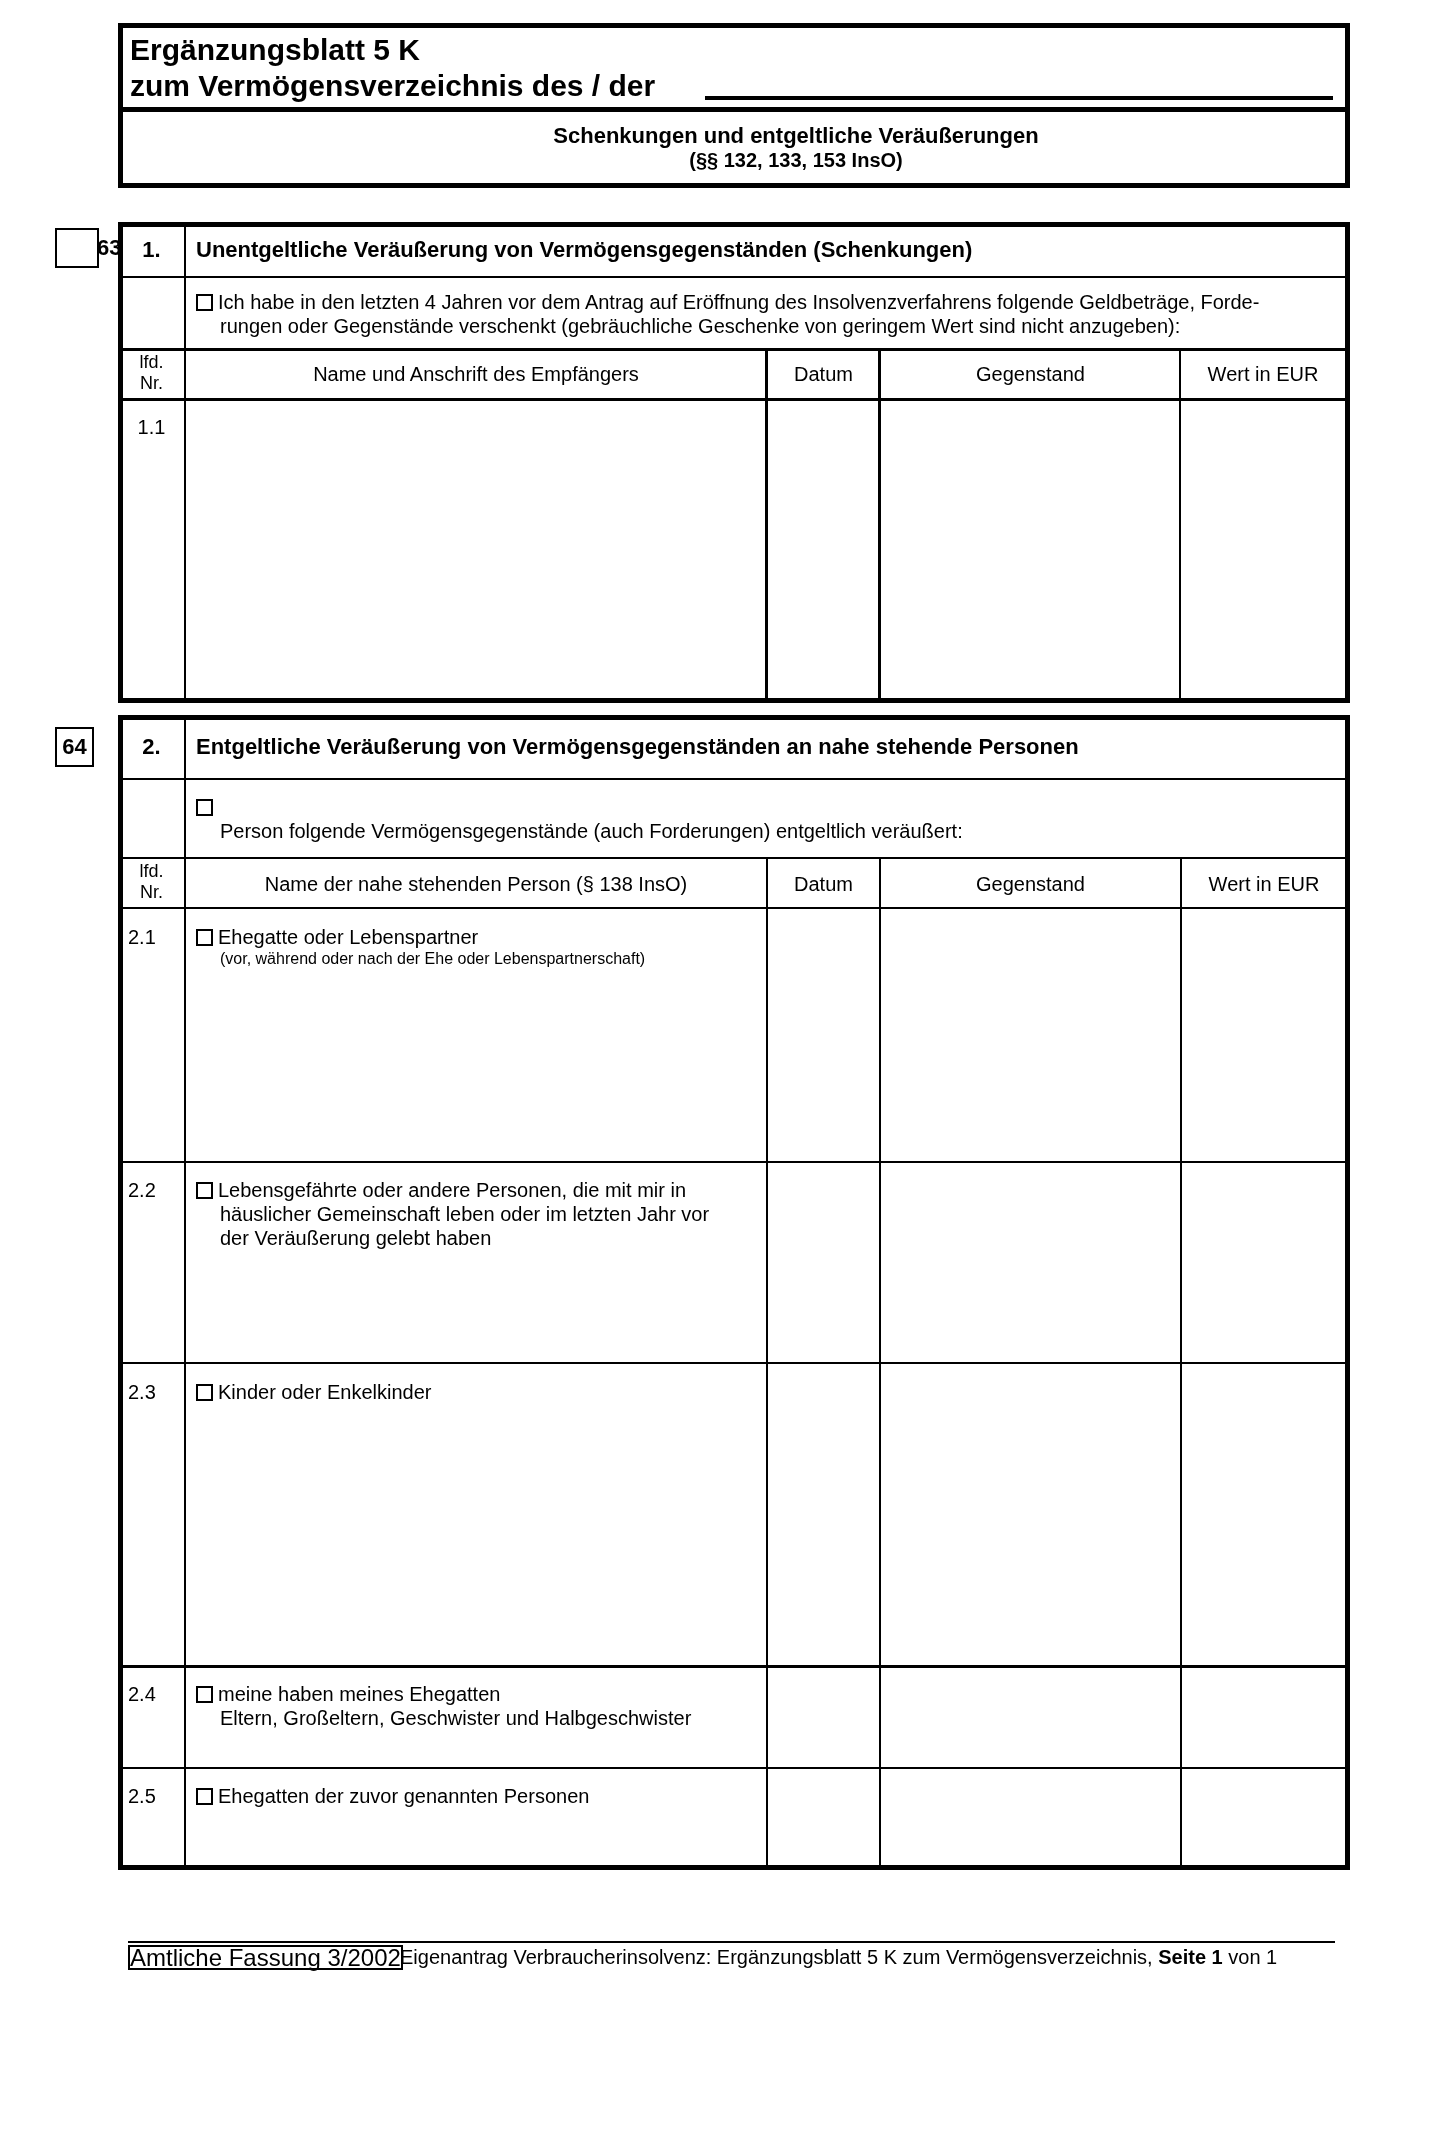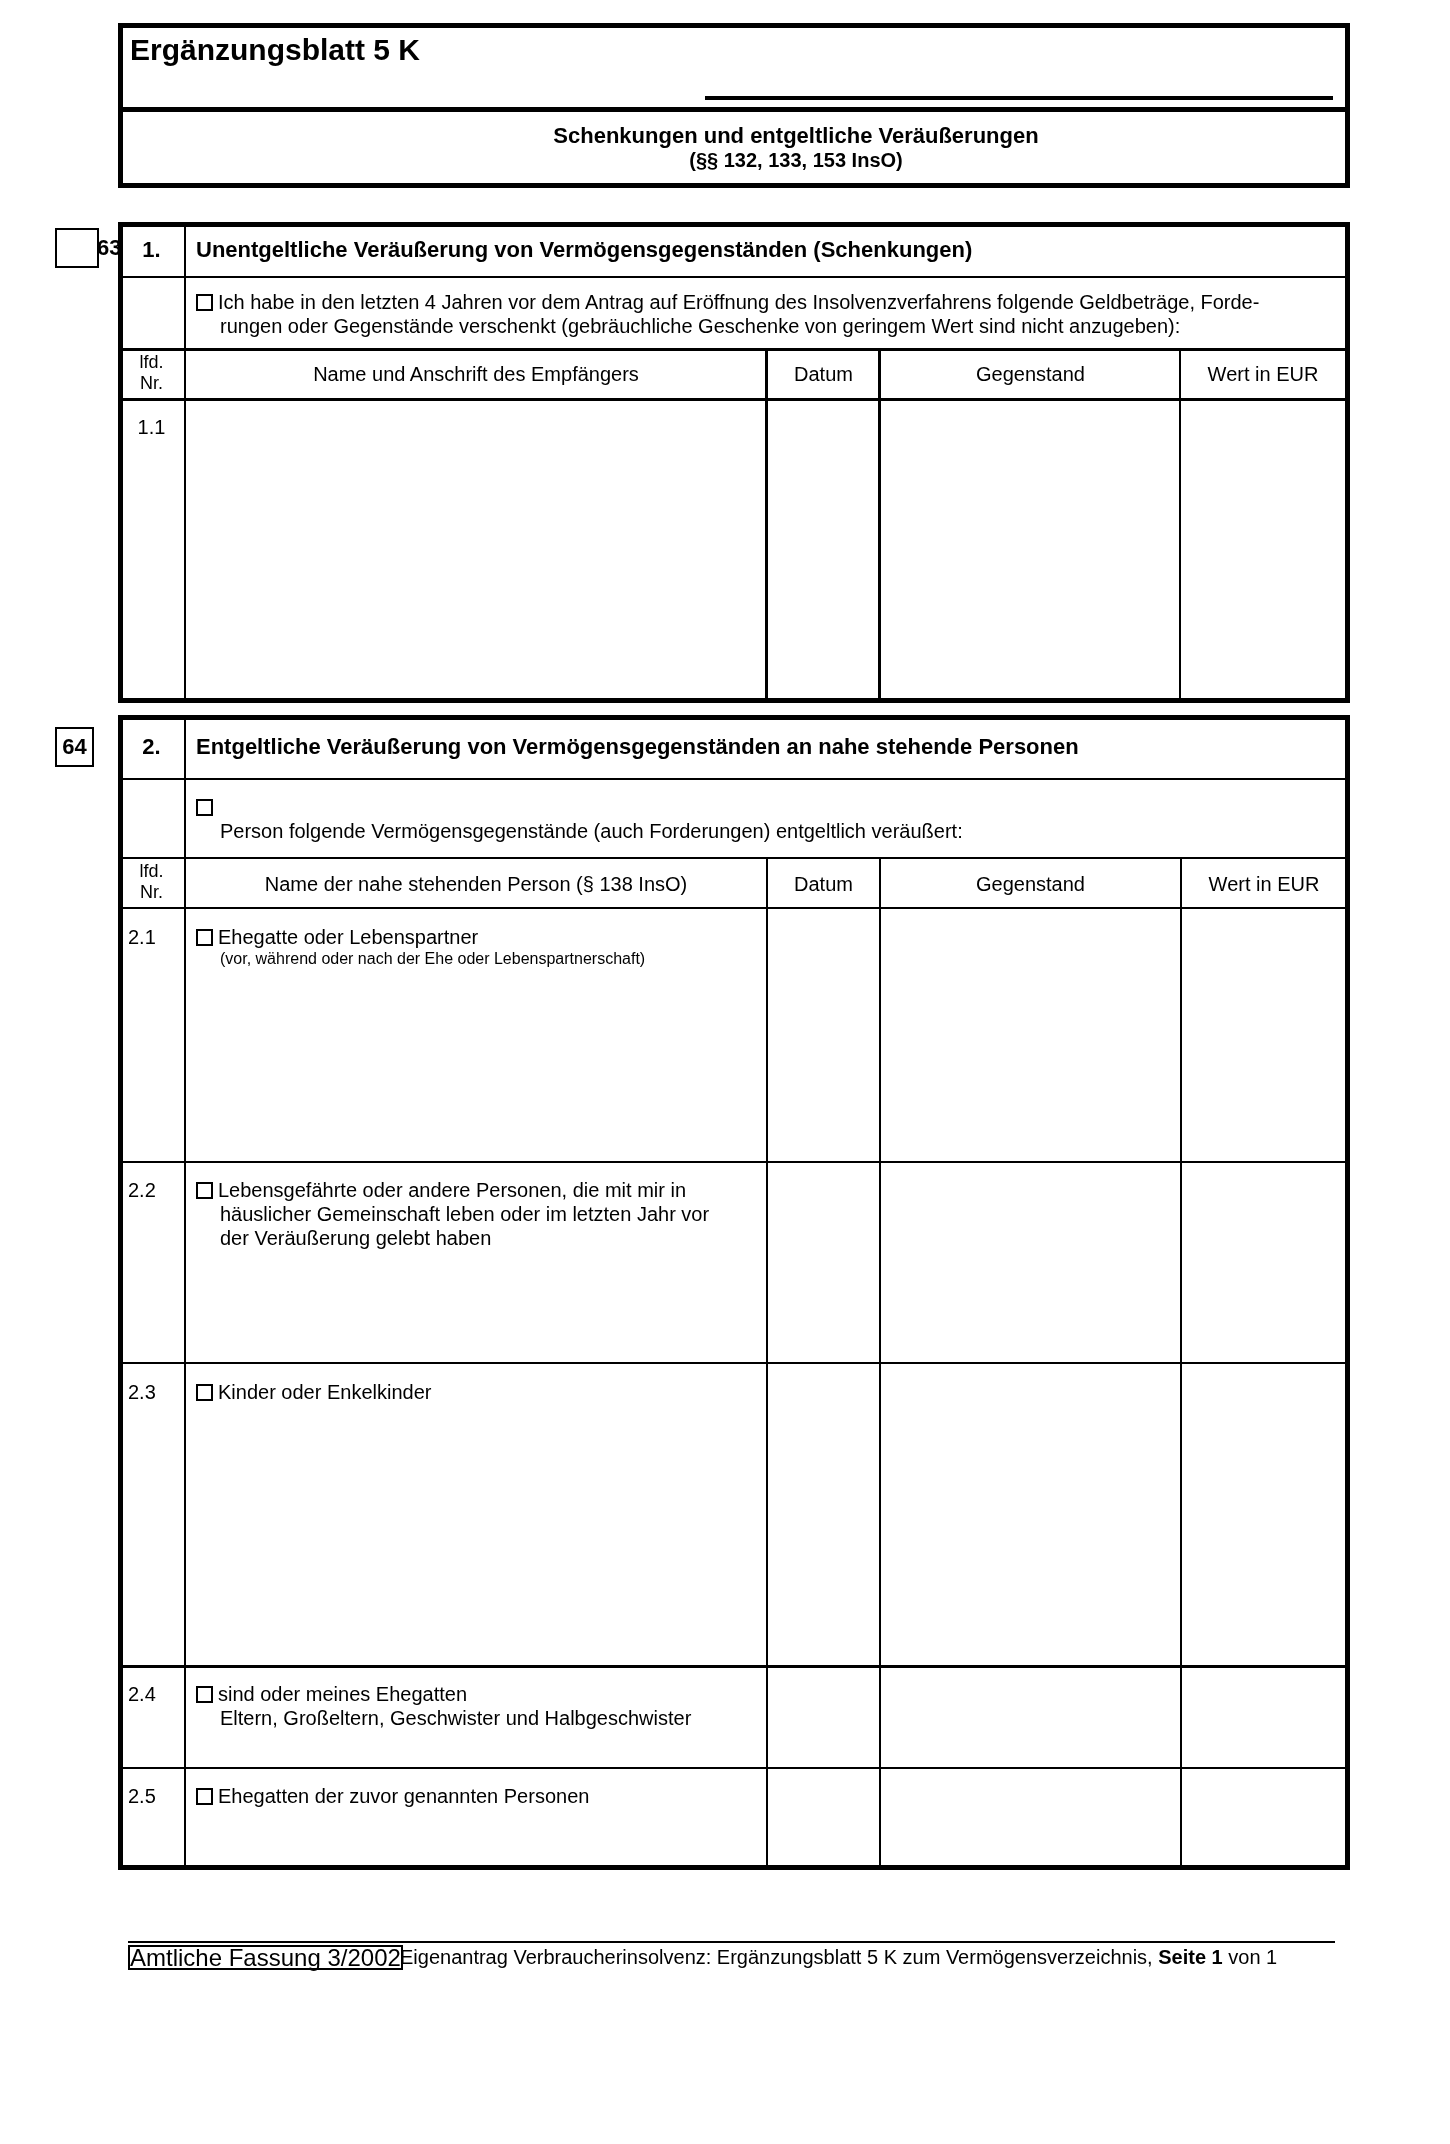--- a/index.html
+++ b/index.html
@@ -26,20 +26,21 @@
   .foot-box { left:128px; top:1945px; height:25px; border:2px solid #000; padding:0 0; font-size:24px; line-height:21px; white-space:nowrap; }
   .foot-text { left:400px; top:1946px; font-size:20px; line-height:22px; white-space:nowrap; }
 </style>
 </head>
 <body>
 
 <div class="abs hdr"></div>
 <div class="abs hdr-div"></div>
 <div class="abs hdr-title">
   <div>Ergänzungsblatt 5 K</div>
+  <div>zum Vermögensverzeichnis des / der</div>
 </div>
 <div class="abs hdr-line"></div>
 <div class="abs hdr-sub">
   <div>Schenkungen und entgeltliche Veräußerungen</div>
   <div style="font-size:20px;">(§§ 132, 133, 153 InsO)</div>
 </div>
 
 <div class="abs badge" style="top:228px;padding-left:40px;">63</div>
 <div class="abs sec" style="top:222px;height:481px;"></div>
 
@@ -114,21 +115,21 @@
   <div style="padding-left:24px;">der Veräußerung gelebt haben</div>
 </div>
 
 <div class="abs txt" style="left:128px;top:1380px;">2.3</div>
 <div class="abs txt" style="left:196px;top:1380px;">
   <div><span class="cb"></span><span>Kinder oder Enkelkinder</span></div>
 </div>
 
 <div class="abs txt" style="left:128px;top:1682px;">2.4</div>
 <div class="abs txt" style="left:196px;top:1682px;">
-  <div><span class="cb"></span><span>sind oder meines Ehegatten</span></div>
+  <div><span class="cb"></span><span>meine haben meines Ehegatten</span></div>
   <div style="padding-left:24px;">Eltern, Großeltern, Geschwister und Halbgeschwister</div>
 </div>
 
 <div class="abs txt" style="left:128px;top:1784px;">2.5</div>
 <div class="abs txt" style="left:196px;top:1784px;">
   <div><span class="cb"></span><span>Ehegatten der zuvor genannten Personen</span></div>
 </div>
 
 <div class="abs foot-line"></div>
 <div class="abs foot-box">Amtliche Fassung 3/2002</div>

